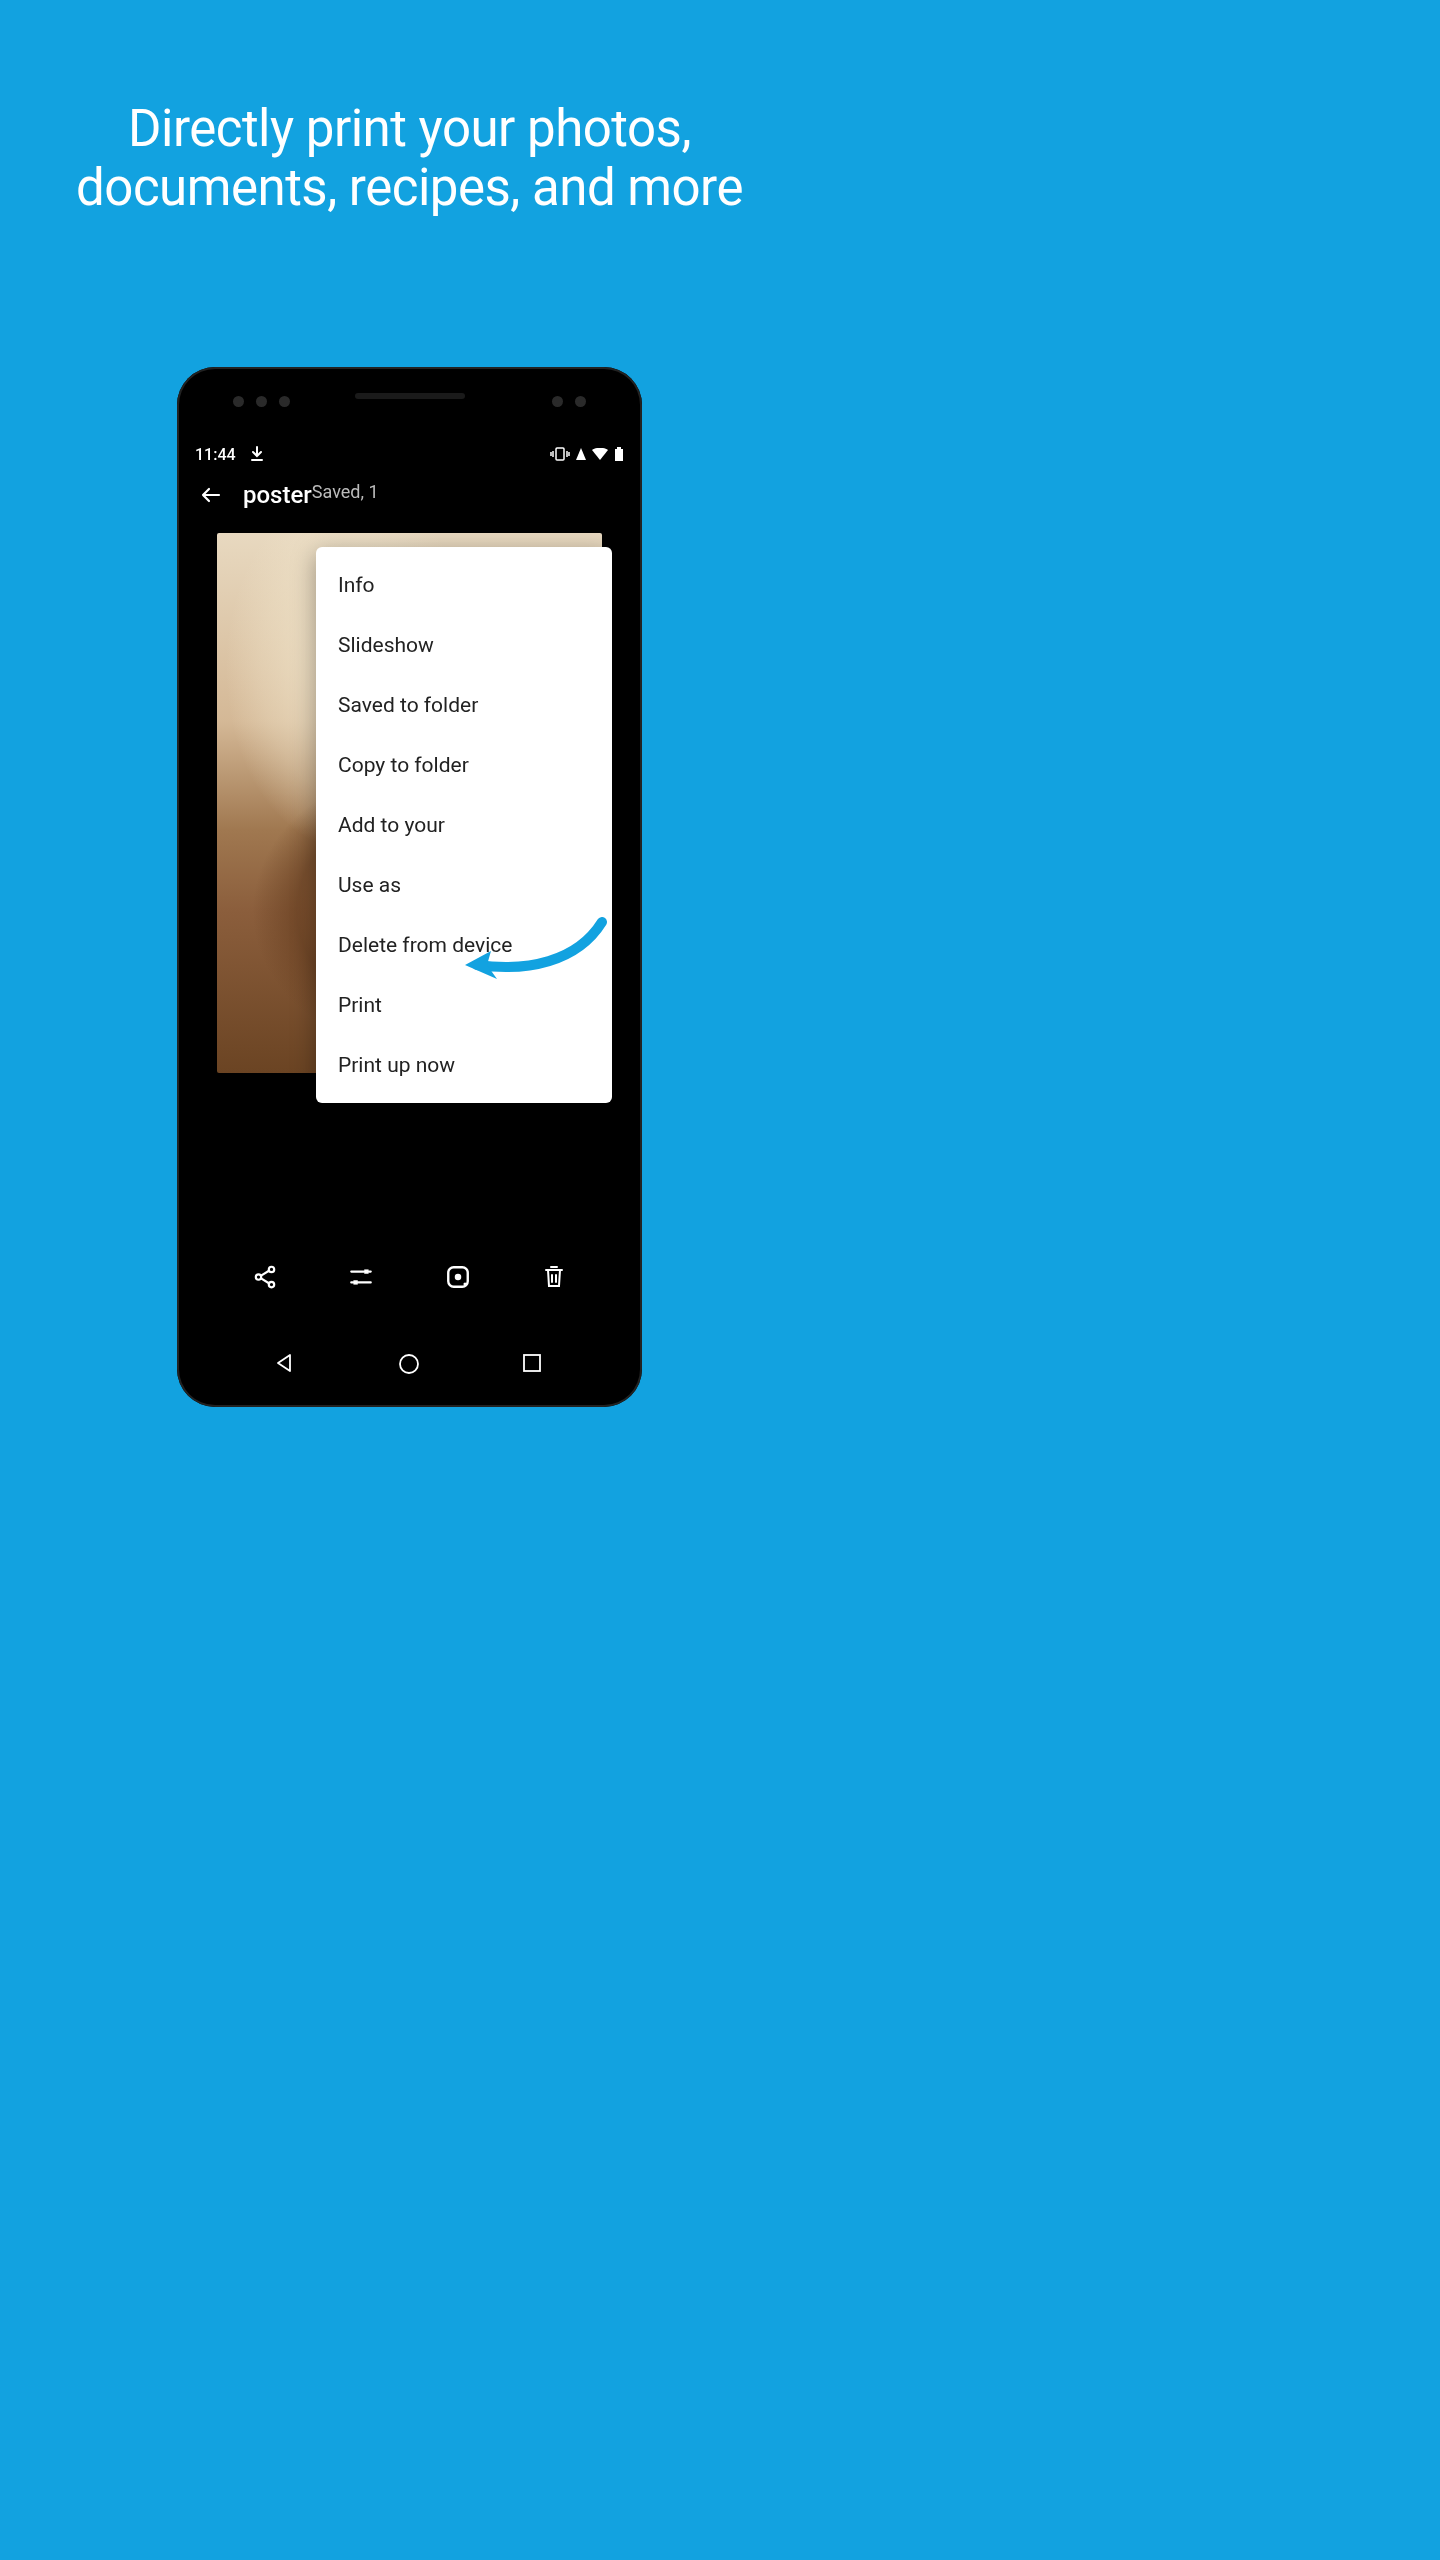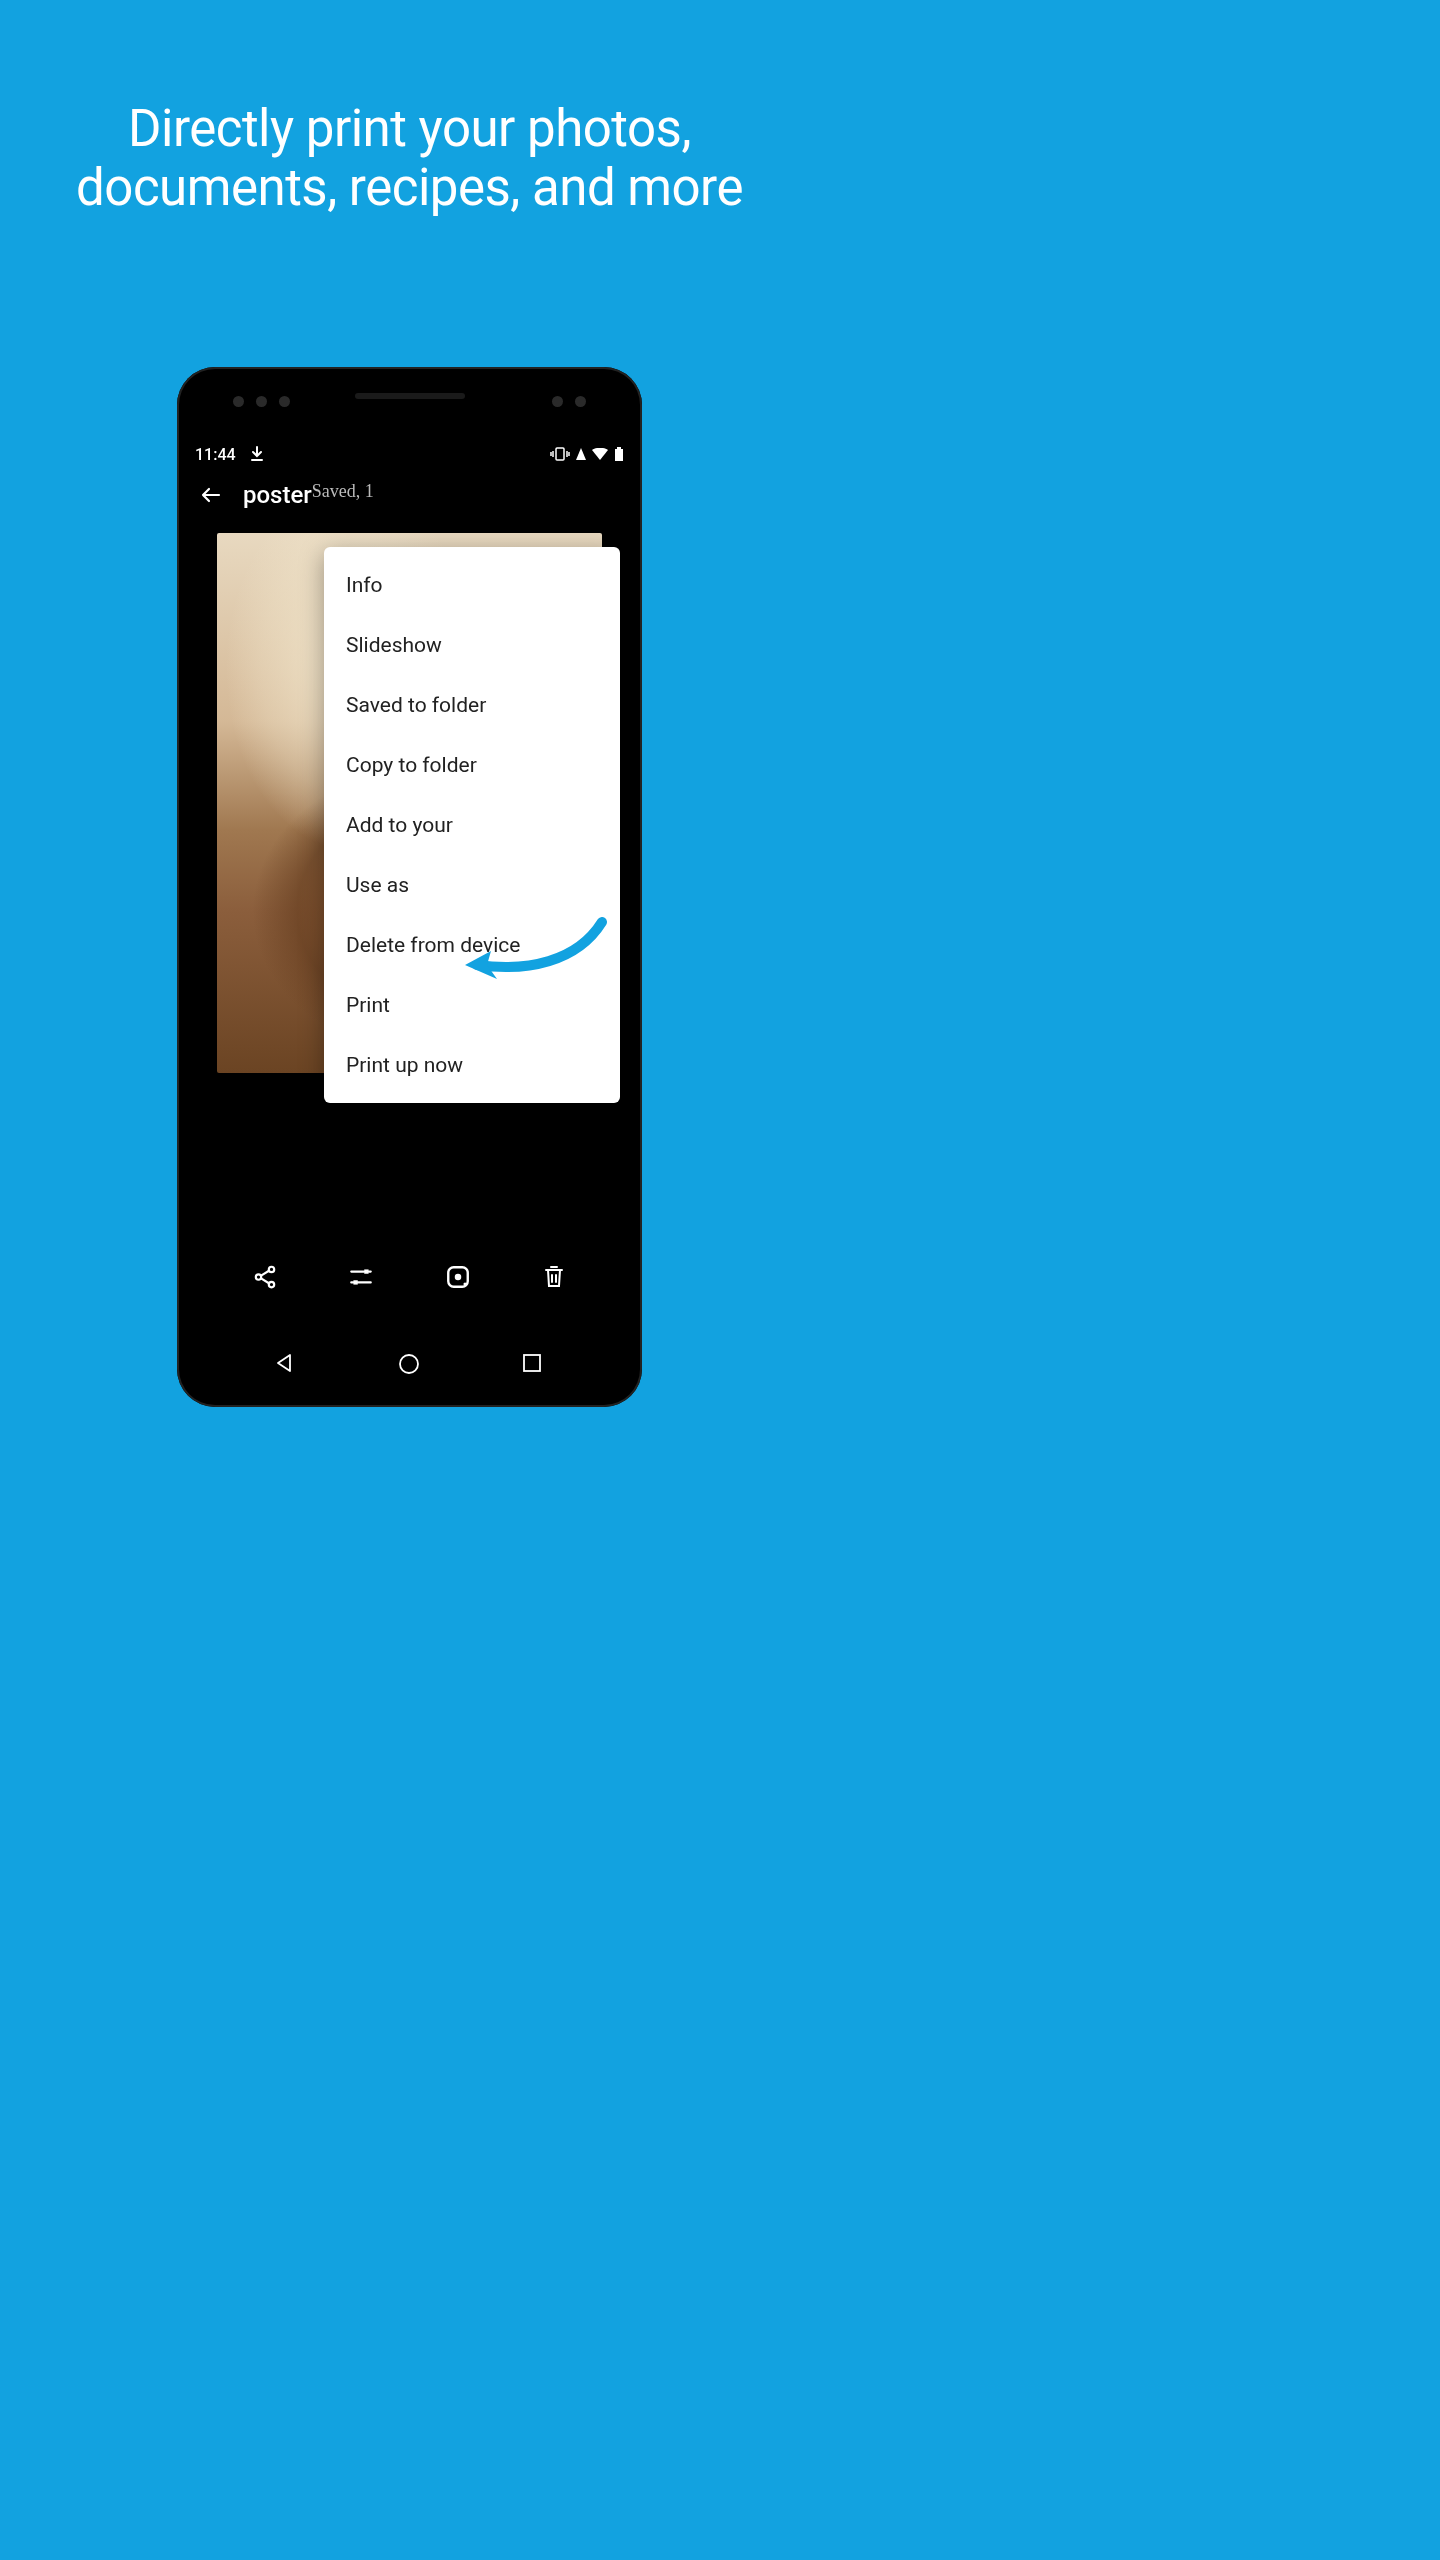--- a/index.html
+++ b/index.html
@@ -83,41 +83,41 @@
   .status-right { display: flex; align-items: center; gap: 6px; }
   .appbar {
     display: flex;
     align-items: center;
     padding: 10px 12px 6px;
     gap: 20px;
     color: #fff;
   }
   .appbar .title-block { display: flex; flex-direction: row; }
   .appbar .title { font-size: 24px; font-weight: 500; }
-  .appbar .subtitle { font-size: 18px; color: #bbb; font-family: Liberation Serif, serif; }
+  .appbar .subtitle { font-size: 18px; color: #bbb; }
   .photo-area {
     margin: 18px 30px 0;
     height: 540px;
     border-radius: 2px;
     overflow: hidden;
     position: relative;
     background: linear-gradient(180deg, #e8d9c0 0%, #d4b896 35%, #a07850 55%, #8b5e3c 70%, #6b4423 100%);
   }
   .photo-area::before {
     content: "";
     position: absolute;
     inset: 0;
     background:
       radial-gradient(ellipse 180px 260px at 35% 25%, rgba(245,235,210,0.85) 0%, rgba(245,235,210,0.3) 50%, transparent 70%),
       radial-gradient(ellipse 220px 180px at 55% 70%, rgba(150,95,50,0.9) 0%, rgba(100,60,30,0.6) 60%, transparent 80%);
   }
   .menu {
     position: absolute;
     top: 110px;
-    right: 12px;
+    right: 20px;
     width: 296px;
     background: #fff;
     border-radius: 6px;
     box-shadow: 0 6px 24px rgba(0,0,0,0.35);
     padding: 8px 0;
     z-index: 10;
   }
   .menu-item {
     padding: 18px 22px;
     font-size: 21px;

